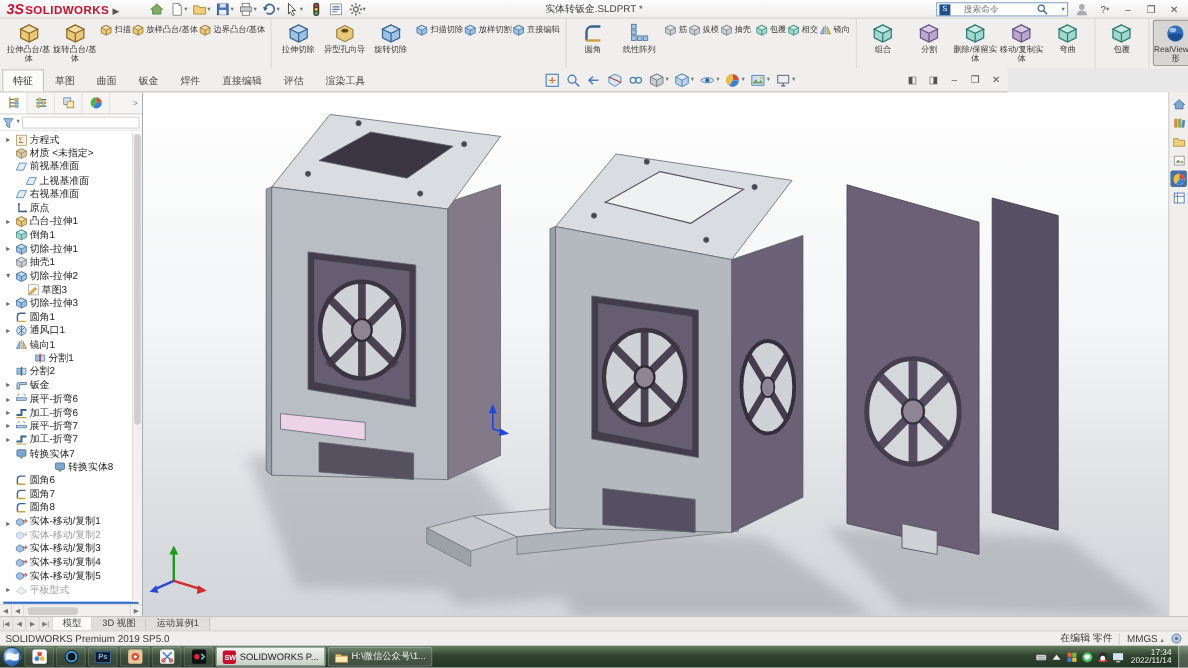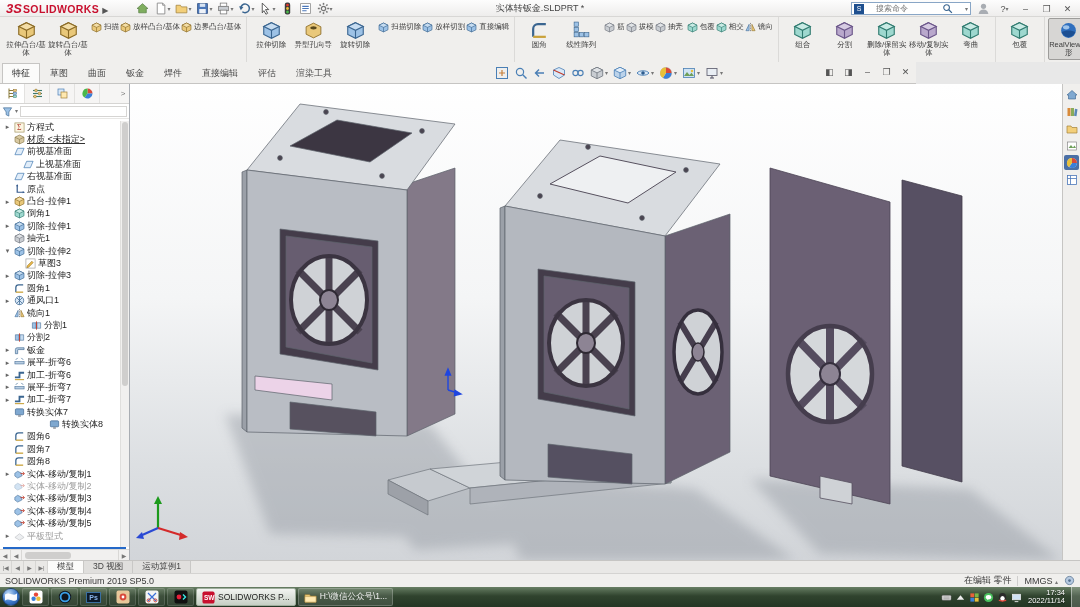--- a/index.html
+++ b/index.html
@@ -735,21 +735,21 @@
         <div class="titem" style="padding-left: 3px;">
           <span class="arr">▸</span>
           <span class="icn ticn" style="width:11px;height:11px">
             <svg viewBox="0 0 12 12">
               <rect x="1" y="1" width="10" height="10" fill="#fdf6e3" stroke="#9b8b55" stroke-width=".7"></rect>
               <text x="3.2" y="9.2" font-size="8.5" fill="#b03a2a" font-family="serif">Σ</text>
             </svg>
           </span>
           <span class="tlbl">方程式</span>
         </div>
-        <div class="titem" style="padding-left: 3px; text-decoration: underline;">
+        <div class="titem" style="padding-left: 3px;">
           <span class="arr"></span>
           <span class="icn ticn" style="width:11px;height:11px">
             <svg viewBox="0 0 12 12">
               <path d="M6 1.1 10.9 3.5v5L6 10.9 1.1 8.5v-5z" fill="#d8c9a2" stroke="#8a7a4a" stroke-width=".7"></path>
               <path d="M1.1 3.5 6 5.9l4.9-2.4M6 5.9v5" fill="none" stroke="#8a7a4a" stroke-width=".7"></path>
             </svg>
           </span>
           <span class="tlbl">材质 &lt;未指定&gt;</span>
         </div>
         <div class="titem" style="padding-left: 3px;">
@@ -1011,21 +1011,21 @@
         <div class="titem" style="padding-left: 3px;">
           <span class="arr"></span>
           <span class="icn ticn" style="width:11px;height:11px">
             <svg viewBox="0 0 12 12">
               <path d="M2 10V5a3 3 0 0 1 3-3h5" fill="none" stroke="#3a6590" stroke-width="1.4"></path>
               <path d="M2 10h8" stroke="#c9a23a" stroke-width="1.4"></path>
             </svg>
           </span>
           <span class="tlbl">圆角8</span>
         </div>
-        <div class="titem" style="padding-left: 3px;">
+        <div class="titem" style="padding-left: 3px; align-items: flex-end;">
           <span class="arr">▸</span>
           <span class="icn ticn" style="width:11px;height:11px">
             <svg viewBox="0 0 12 12">
               <path d="M4 2.5 8.5 4.7v3L4 9.9 0.9 7.7v-3z" fill="#9dc2e6" stroke="#3a6590" stroke-width=".6"></path>
               <path d="M7 5h4M9.5 3.2 11.5 5l-2 1.8" fill="none" stroke="#c03a2a" stroke-width=".9"></path>
             </svg>
           </span>
           <span class="tlbl">实体-移动/复制1</span>
         </div>
         <div class="titem gray" style="padding-left: 3px;">

